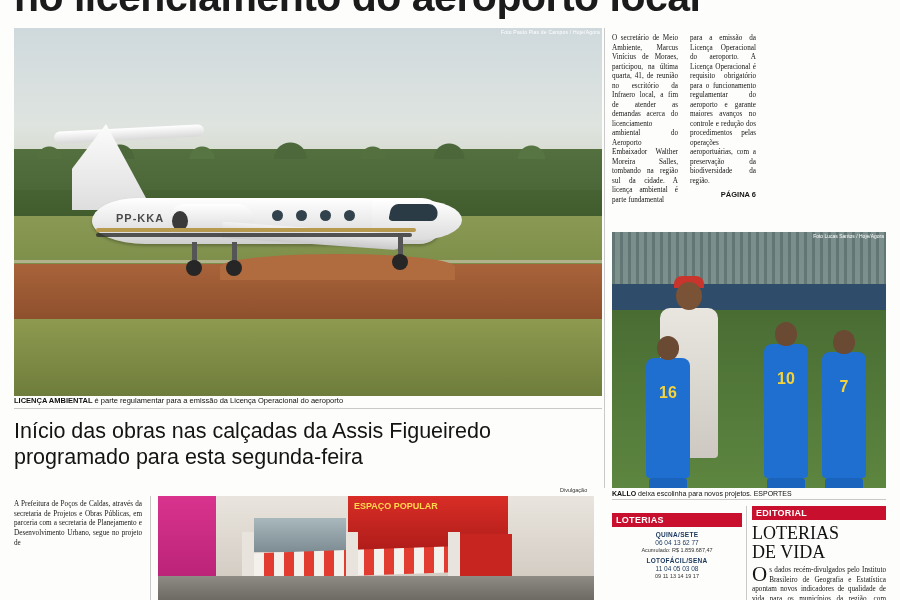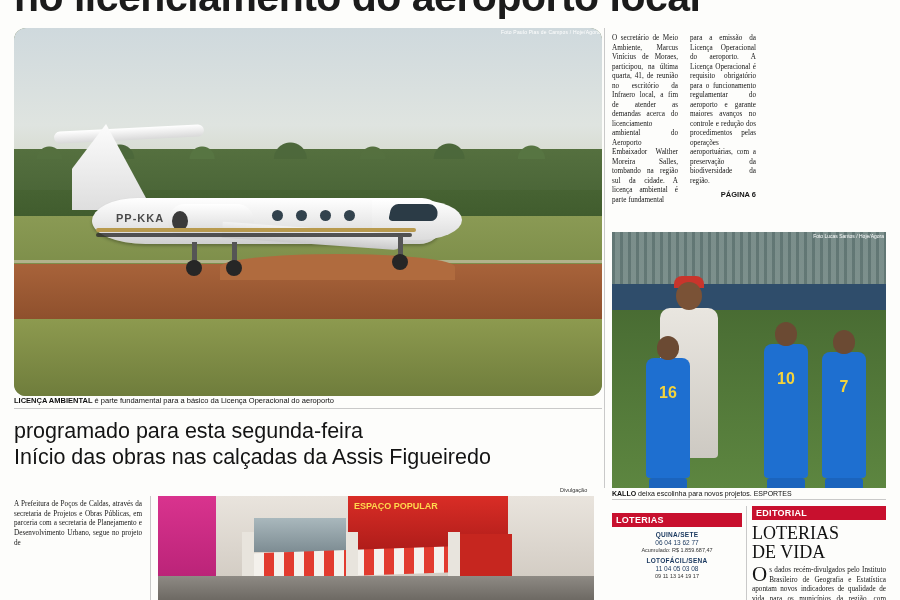--- a/index.html
+++ b/index.html
@@ -39,21 +39,20 @@
 
   
   .photo-main {
     position: absolute;
     left: 14px;
     top: 28px;
     width: 588px;
     height: 368px;
     overflow: hidden;
     background: #6f7f52;
-    border-radius: 12px;
   }
   .credit-line {
     position: absolute;
     right: 2px;
     top: 1px;
     font-family: "Liberation Sans", sans-serif;
     font-size: 5px;
     color: #ffffff;
     letter-spacing: 0.2px;
     z-index: 6;
@@ -543,32 +542,32 @@
       <div class="wheel" style="left:154px; top:136px"></div>
       <div class="gear" style="left:326px; top:112px"></div>
       <div class="wheel" style="left:320px; top:130px"></div>
     </div>
 
     <div class="credit-line">Foto Paulo Pias de Campos / Hoje/Agora</div>
   </div>
 
   <div class="caption-bar">
     <b>LICENÇA AMBIENTAL</b>
-    <span>é parte fundamental para a básico da Licença Operacional do aeroporto</span>
+    <span>é parte regulamentar para a emissão da Licença Operacional do aeroporto</span>
   </div>
 
   <div class="col-text" id="col-a">O secretário de Meio Ambiente, Marcus Vinícius de Moraes, participou, na última quarta, 41, de reunião no escritório da Infraero local, a fim de atender as demandas acerca do licenciamento ambiental do Aeroporto Embaixador Walther Moreira Salles, tombando na região sul da cidade. A licença ambiental é parte fundamental</div>
   <div class="col-text" id="col-b">
     <span>para a emissão da Licença Operacional do aeroporto. A Licença Operacional é requisito obrigatório para o funcionamento regulamentar do aeroporto e garante maiores avanços no controle e redução dos procedimentos pelas operações aeroportuárias, com a preservação da biodiversidade da região.</span>
     <span class="pagina-ref">PÁGINA 6</span>
   </div>
 
   <div class="sub-headline">
+    <div>Início das obras nas calçadas da Assis Figueiredo</div>
     <div>programado para esta segunda-feira</div>
-    <div>Início das obras nas calçadas da Assis Figueiredo</div>
   </div>
 
   <div class="lower-body">A Prefeitura de Poços de Caldas, através da secretaria de Projetos e Obras Públicas, em parceria com a secretaria de Planejamento e Desenvolvimento Urbano, segue no projeto de</div>
 
   <div class="lower-credit" style="position:absolute; left:560px; top:487px;">Divulgação</div>
   <div class="photo-lower">
     <div class="store-wall"></div>
     <div class="store-pink"></div>
     <div class="store-glass"></div>
     <div class="store-red-panel"></div>

